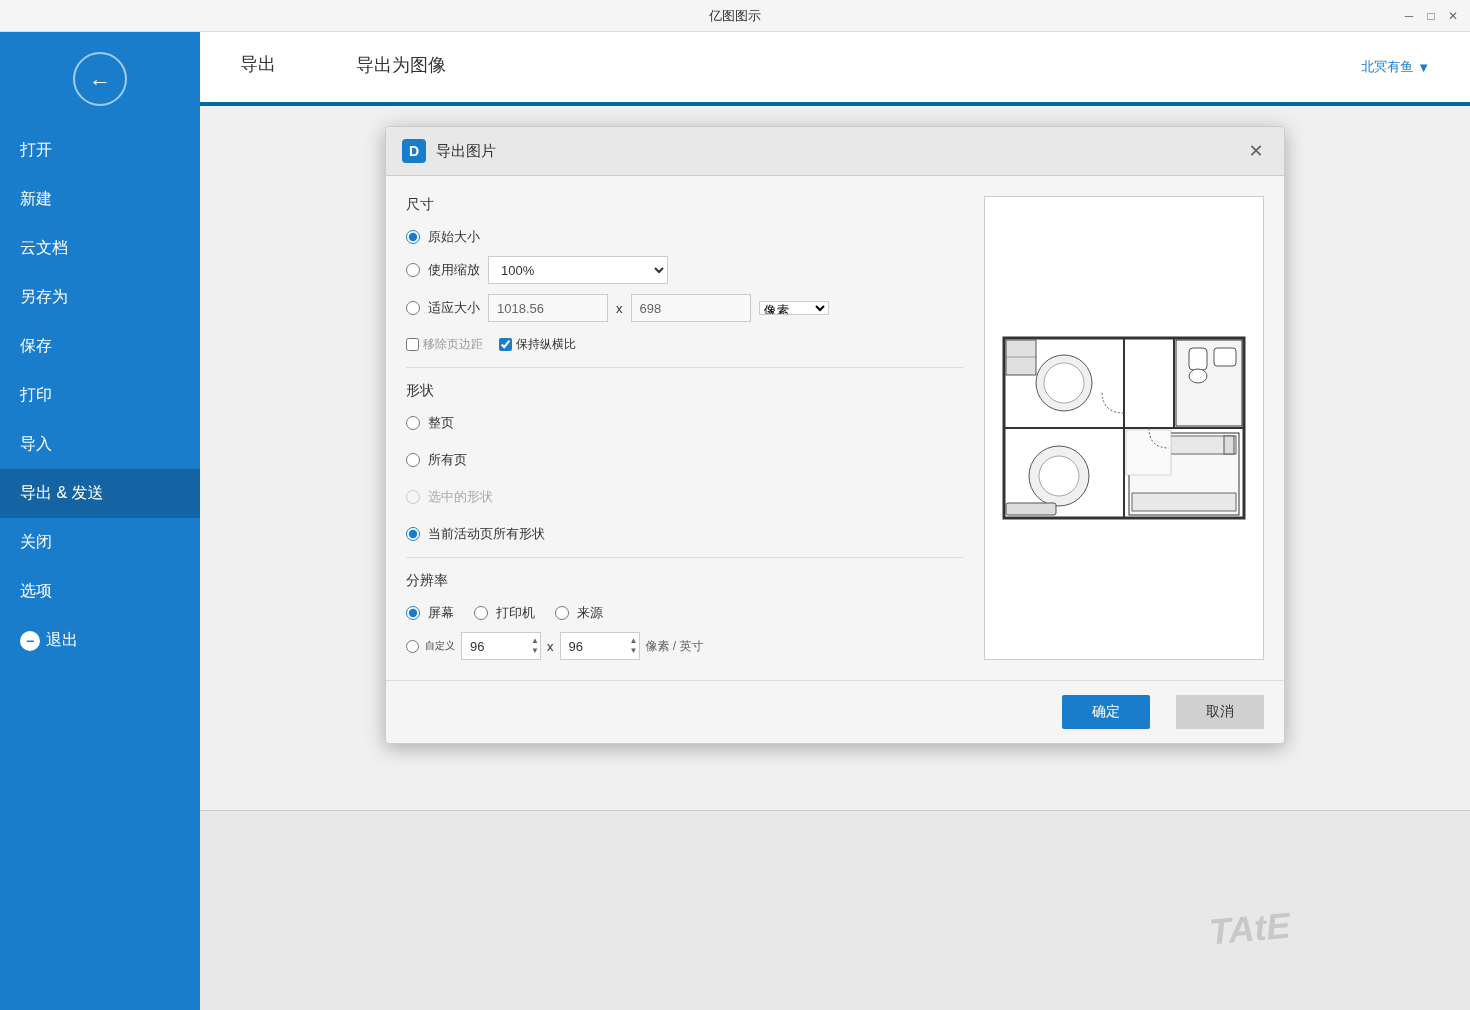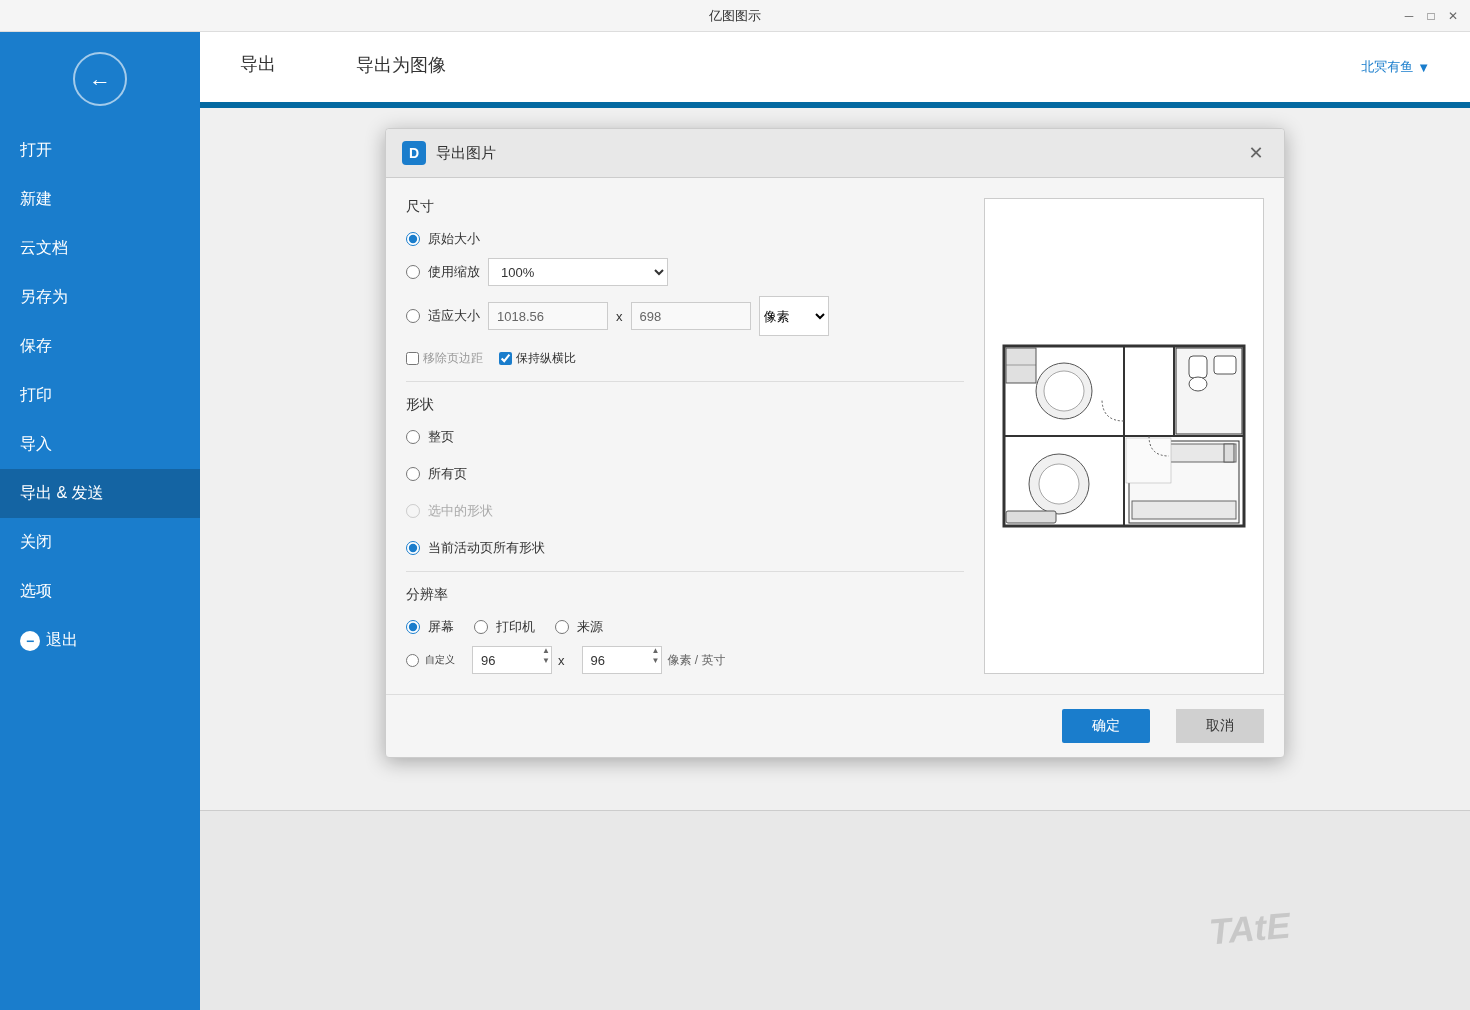--- a/index.html
+++ b/index.html
@@ -108,21 +108,21 @@
       flex-direction: column;
     }
 
     
     .content-header {
       background: white;
       padding: 20px 40px;
       display: flex;
       align-items: center;
       gap: 80px;
-      border-bottom: 6px solid #0369a1;
+      border-bottom: 4px solid #0369a1;
     }
     .content-header-item {
       font-size: 18px;
       color: #333;
       cursor: pointer;
       padding-bottom: 4px;
     }
     .content-header-item.active {
       color: #333;
       border-bottom: 2px solid transparent;
@@ -249,21 +249,21 @@
       width: 120px;
       height: 28px;
       border: 1px solid #ccc;
       background: #f9f9f9;
       font-size: 13px;
       padding: 0 8px;
       color: #666;
     }
     .unit-select {
       width: 70px;
-      height: 40px;
+      height: 14px;
       border: 1px solid #ccc;
       background: white;
       font-size: 13px;
     }
     .x-label {
       font-size: 13px;
       color: #333;
     }
 
     .checkbox-row {
@@ -308,21 +308,21 @@
     }
     .custom-dpi-row {
       display: flex;
       align-items: center;
       gap: 6px;
       margin-top: 4px;
     }
     .dpi-input-wrap {
       position: relative;
       display: inline-flex;
-      margin-left: 11px;
+      align-items: center;
     }
     .dpi-input {
       width: 80px;
       height: 28px;
       border: 1px solid #ccc;
       background: white;
       font-size: 13px;
       padding: 0 20px 0 8px;
       color: #333;
     }

